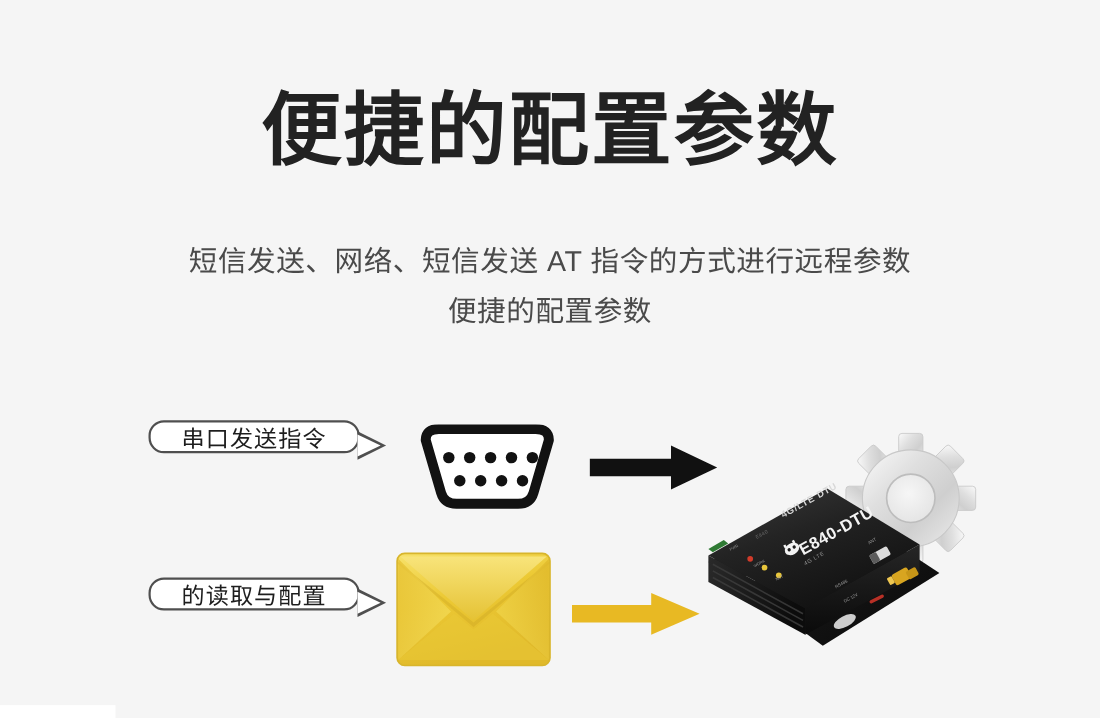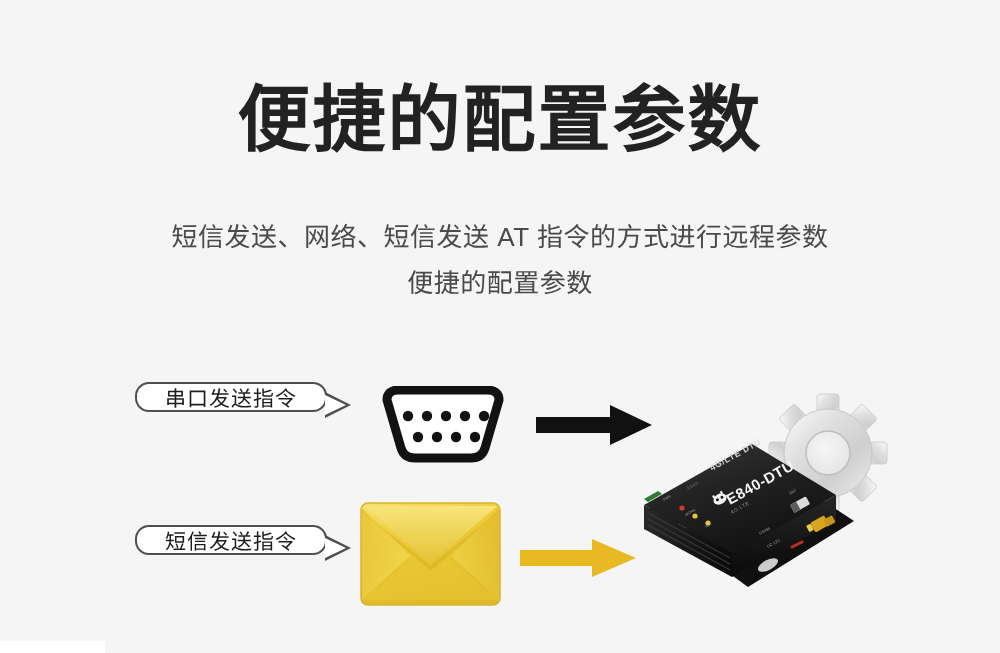--- a/index.html
+++ b/index.html
@@ -170,21 +170,21 @@
 
   <div class="diagram">
 
     <div class="bubble" id="bubble-serial">
       <span>串口发送指令</span>
       <span class="tail-outer"></span>
       <span class="tail-inner"></span>
     </div>
 
     <div class="bubble" id="bubble-sms">
-      <span>短信发送指令</span>
+      <span>的读取与配置</span>
       <span class="tail-outer"></span>
       <span class="tail-inner"></span>
     </div>
 
     <div class="db9">
       <svg width="140" height="78" viewBox="0 0 140 78">
         <path d="M14 14 Q14 4 26 4 L114 4 Q126 4 126 14 L112 62 Q109 72 98 72 L42 72 Q31 72 28 62 Z" fill="#ffffff" stroke="#121212" stroke-width="9" stroke-linejoin="round"></path>
         <g fill="#121212">
           <circle cx="35" cy="30" r="5.2"></circle>
           <circle cx="54" cy="30" r="5.2"></circle>

